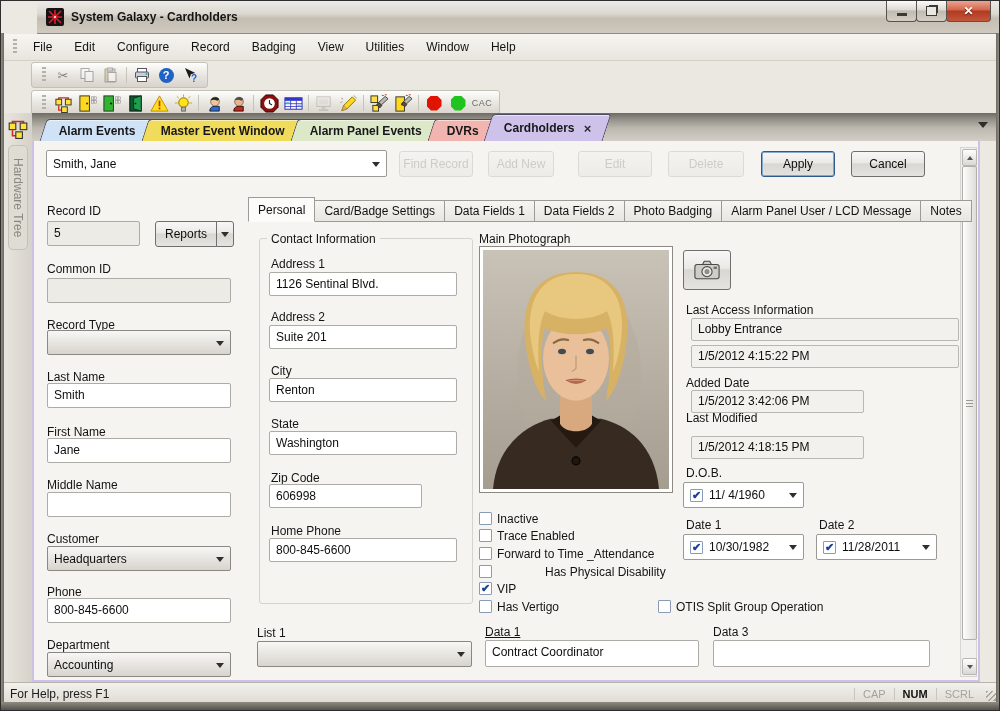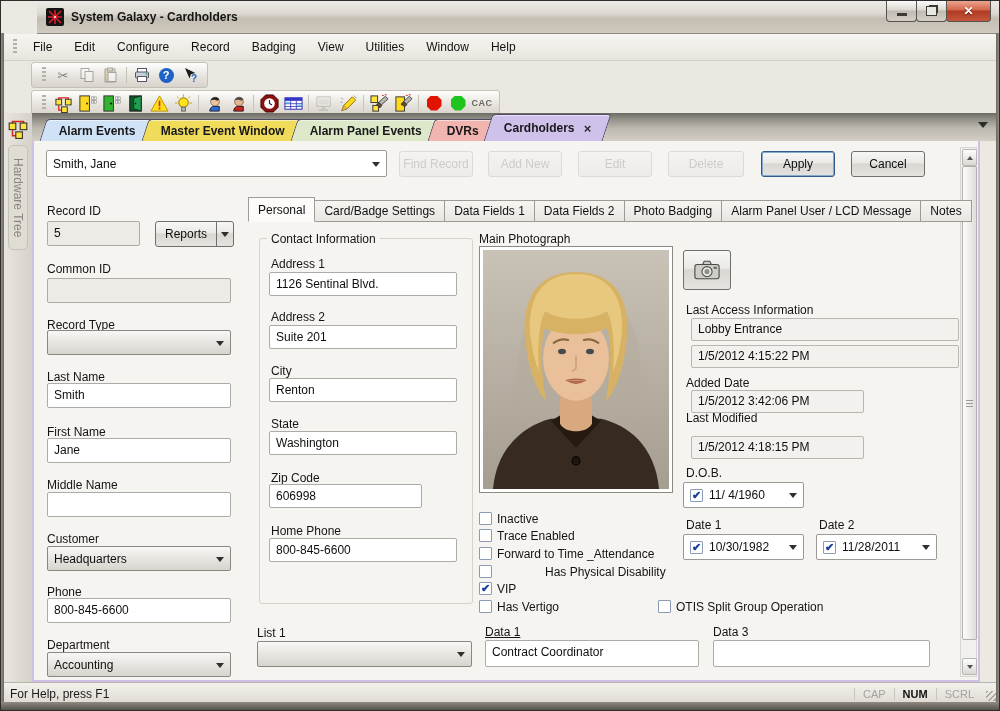--- a/index.html
+++ b/index.html
@@ -30,21 +30,21 @@
   .tbrow{position:absolute;left:3px;right:3px;height:28px;background:#ebe8e2;}
   .tb1{top:60px;}.tb2{top:88px;height:27px;}
   .tpanel{position:absolute;left:27px;top:1px;height:24px;display:flex;align-items:center;padding:0 5px;
     background:linear-gradient(#fefefd,#e7e4de 55%,#d8d4cc);border:1px solid #c4c1b9;border-radius:3px;}
   .tbtn{width:24px;height:21px;display:flex;align-items:center;justify-content:center;font-size:13px;}
   .tsep{width:1px;height:16px;background:#c6c3bb;margin:0 3px;}
   .dis{opacity:.45;}
   .helpdot{width:15px;height:15px;border-radius:50%;color:#fff;font-weight:700;font-size:11px;
     display:flex;align-items:center;justify-content:center;}
   .bigdot{width:15px;height:15px;clip-path:polygon(30% 0,70% 0,100% 30%,100% 70%,70% 100%,30% 100%,0 70%,0 30%);}
-  .cac{font-size:9px;font-weight:700;color:#6b6a66;letter-spacing:.5px;}
+  .cac{font-size:9px;font-weight:400;color:#6b6a66;letter-spacing:.5px;}
   
   .tabstrip{position:absolute;left:31px;right:3px;top:112px;height:28px;
     background:linear-gradient(#6d6b64,#928f87 22%,#bdb9b1 55%,#d2cec6);}
   .wtabs{position:absolute;left:18px;bottom:0;display:flex;align-items:flex-end;}
   .wtab{height:21px;padding:0 15px;display:flex;align-items:center;transform:skewX(-18deg);
     border:1px solid #4d4a62;border-bottom:none;border-radius:4px 3px 0 0;margin-left:-7px;
     box-shadow:inset 0 1px 0 rgba(255,255,255,.55);}
   .wtab .lab{transform:skewX(18deg);font-size:12px;font-weight:700;color:#17171a;white-space:nowrap;}
   .wtab.active{height:26px;z-index:3;}
   .closex{transform:skewX(18deg);margin-left:9px;font-size:13px;font-weight:700;color:#2a2a33;}
@@ -362,21 +362,21 @@
 
   <div class="view"></div>
 
   <div class="combo white" style="left:45px;top:149px;width:341px;height:27px;">
       <span>Smith, Jane</span>
       <span class="arr"></span>
     </div>
   <div class="btn dis" style="left:398px;top:150px;width:74px;">
       <span>Find Record</span>
     </div>
-  <div class="btn dis" style="left:487px;top:150px;width:74px;">
+  <div class="btn dis" style="left:487px;top:150px;width:66px;">
       <span>Add New</span>
     </div>
   <div class="btn dis" style="left:577px;top:150px;width:74px;">
       <span>Edit</span>
     </div>
   <div class="btn dis" style="left:667px;top:150px;width:76px;">
       <span>Delete</span>
     </div>
   <div class="btn def" style="left:760px;top:150px;width:74px;">
       <span>Apply</span>

